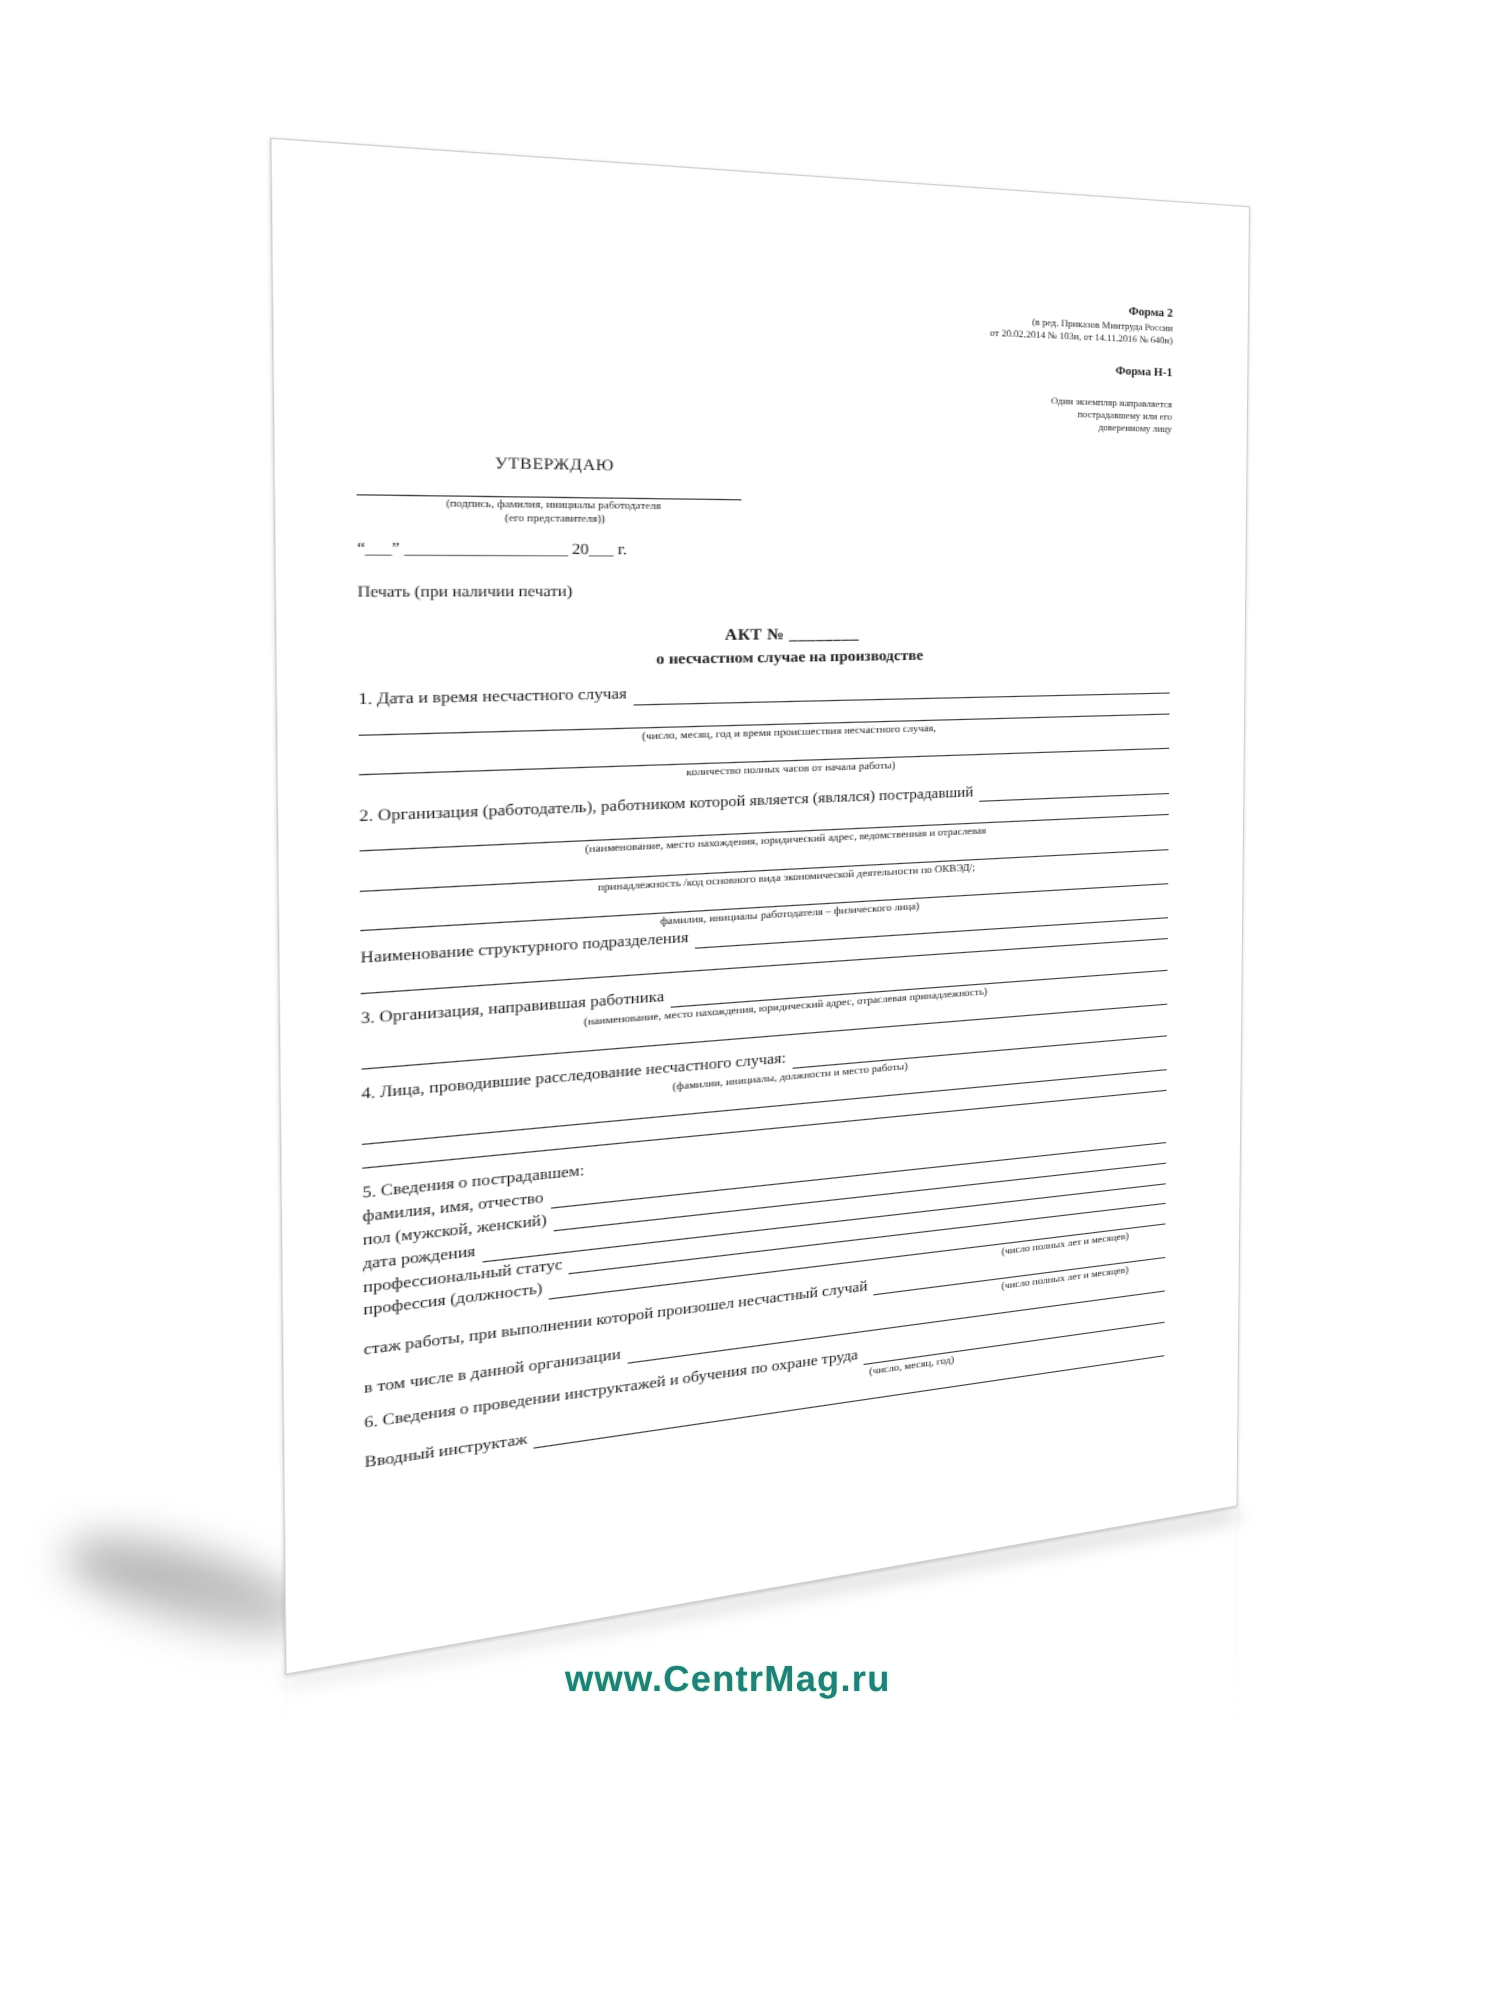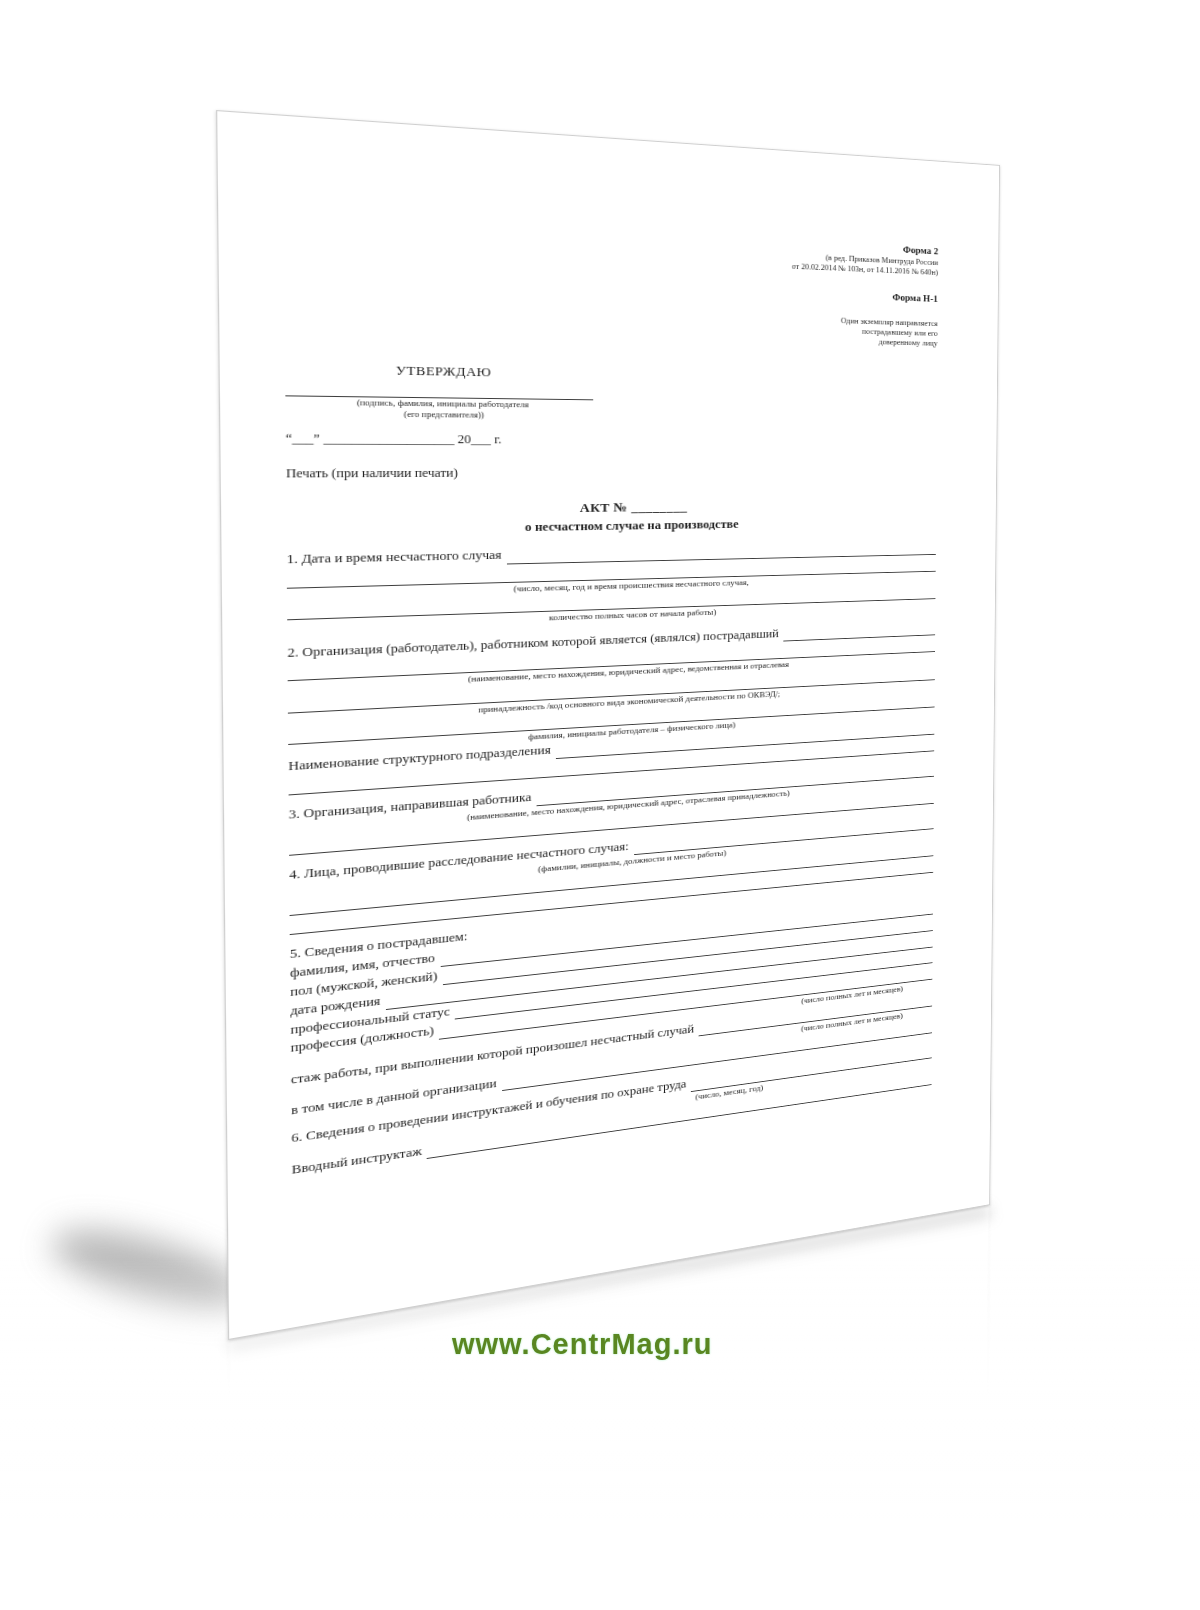--- a/index.html
+++ b/index.html
@@ -30,21 +30,21 @@
          transform-origin:0 0;
          transform:matrix3d(1.17118,0.103533,0,0.000225325, -0.0150109,-0.997487,0,-0.0000245630, 0,0,1,0, 239.29,2497.48,0,1);
          z-index:2;opacity:.30;filter:blur(0.9px);}
 
   .fade{position:absolute;left:0;top:1258px;width:1200px;height:352px;z-index:3;
         background:linear-gradient(180deg, rgba(255,255,255,0) 0%, rgba(255,255,255,.78) 40%, #fff 74%);}
 
   
   .watermark{position:absolute;left:452px;top:1328px;z-index:5;
         font-family:"Liberation Sans", sans-serif;font-weight:bold;font-size:29px;
-        color:#4d7c0f;letter-spacing:1px;opacity:.92;
+        color:#0f766e;letter-spacing:1px;opacity:.92;
         text-shadow:0 0 2px rgba(94,222,128,.65);}
 
   
   .hdr-right{text-align:right;}
   .f2{font-weight:bold;font-size:10.5px;}
   .amend{font-size:8.5px;line-height:1.3;color:#2a2a2a;}
   .fh1{font-weight:bold;font-size:10.5px;margin-top:16px;}
   .copy-note{font-size:8.5px;line-height:1.35;margin-top:14px;color:#2a2a2a;}
 
   .approve{width:285px;text-align:center;margin-top:26px;}

